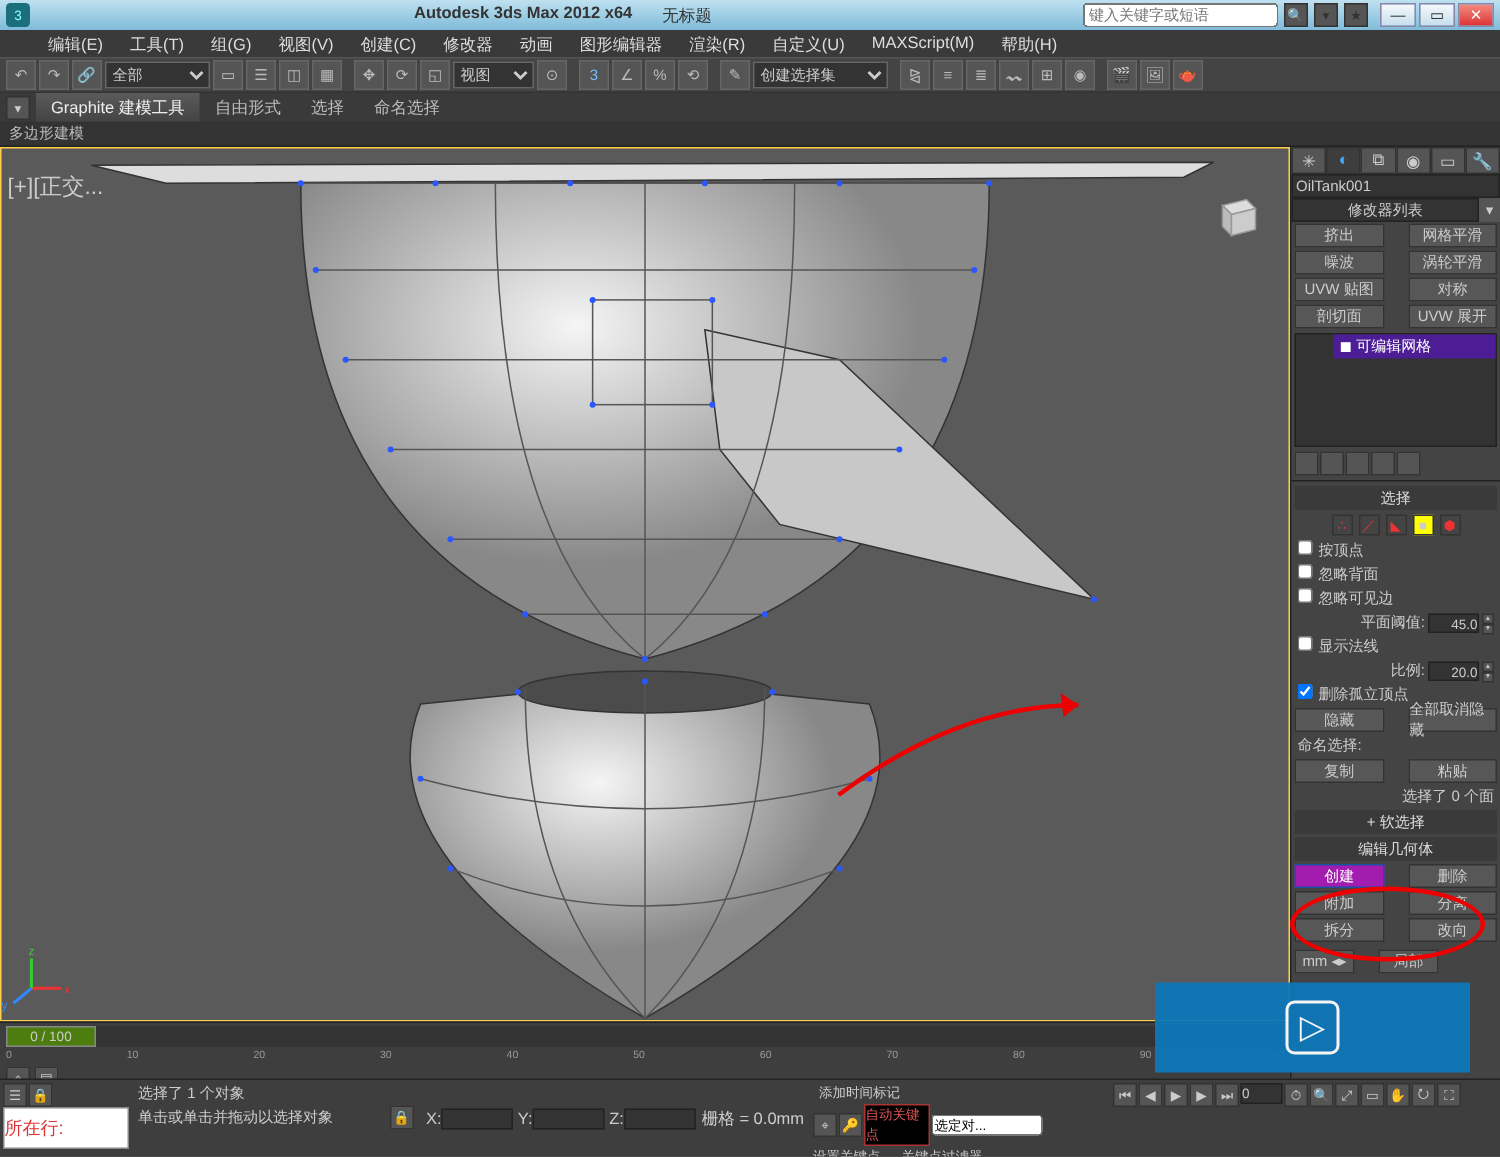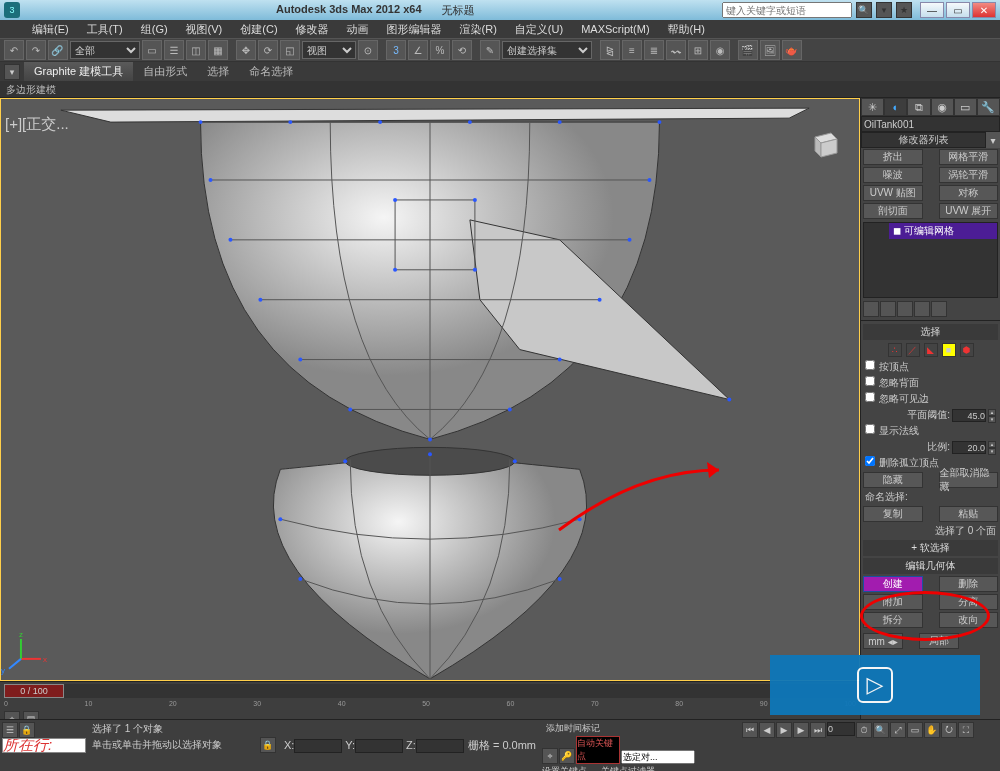--- a/index.html
+++ b/index.html
@@ -64,29 +64,29 @@
 .cmdpanel .spinbtn div { flex:1; border:1px solid #333; text-align:center; font-size:5px; line-height:5px; }
 .cmdpanel .selrow { display:flex; gap:4px; padding:2px 4px; align-items:center; justify-content:center; }
 .cmdpanel .selico { width:14px; height:14px; border:1px solid #333; display:flex; align-items:center; justify-content:center; font-size:9px; }
 .btn.highl { background:#a21caf; color:#fff; border-color:#1a50a0; }
 .red-circle { position:absolute; right:10px; bottom:130px; width:130px; height:50px; border:3px solid #e00; border-radius:50% / 50%; pointer-events:none; }
 .red-arrow { position:absolute; right:130px; bottom:140px; pointer-events:none; }
 
 
 .timeline { position:absolute; left:0; right:140px; bottom:52px; height:38px; background:#3e3e3e; border-top:1px solid #222; }
 .timeline .slider { height:14px; background:#333; margin:2px 4px; position:relative; }
-.timeline .slider .thumb { position:absolute; left:0; top:0; height:14px; width:60px; background:#7f1d1d; border:1px solid #888; text-align:center; font-size:9px; line-height:12px; }
+.timeline .slider .thumb { position:absolute; left:0; top:0; height:14px; width:60px; background:#4d7c0f; border:1px solid #888; text-align:center; font-size:9px; line-height:12px; }
 .timeline .ticks { height:10px; margin:0 4px; display:flex; justify-content:space-between; font-size:7px; color:#999; }
 
 .status { position:absolute; left:0; right:0; bottom:0; height:52px; background:#3e3e3e; border-top:1px solid #222; display:flex; }
 .status .left { width:88px; display:flex; flex-direction:column; gap:0px; padding:2px; }
 .status .prompt { flex:1; display:flex; flex-direction:column; gap:1px; padding:2px 4px; font-size:10px; }
 .status .coords { width:260px; display:flex; align-items:center; gap:4px; justify-content:center; }
 .status .coords input { width:48px; height:14px; background:#333; color:#ccc; border:1px solid #222; font-size:9px; }
-.status .anim { flex:0 0 200px; display:flex; flex-wrap:wrap; align-items:flex-end; gap:1px; padding:2px; }
+.status .anim { flex:0 0 200px; display:flex; flex-wrap:wrap; align-items:center; gap:1px; padding:2px; }
 .status .right { flex:0 0 auto; padding:2px; display:flex; flex-wrap:wrap; gap:1px; width:260px; }
 .status .btn { font-size:9px; }
 .mini { width:16px; height:16px; background:#555; border:1px solid #333; display:inline-flex; align-items:center; justify-content:center; font-size:9px; }
 
 .watermark { position:absolute; right:20px; bottom:56px; width:210px; height:60px; background:#0e77b9; color:#fff; display:flex; align-items:center; justify-content:center; gap:8px; font-size:22px; opacity:0.95; }
 .watermark .pl { width:36px; height:36px; border:2px solid #fff; border-radius:6px; display:flex; align-items:center; justify-content:center; }
 .watermark .sub { font-size:9px; letter-spacing:1px; }
 </style>
 </head>
 <body>
@@ -416,21 +416,21 @@
     <span class="mini">▤</span>
   </div>
 </div>
 
 <div class="status">
   <div class="left">
     <div style="display:flex;gap:1px">
       <span class="mini">☰</span>
       <span class="mini">🔒</span>
     </div>
-    <input style="height: 15px; background: rgb(255, 255, 255); color: rgb(221, 51, 51); border: 1px solid rgb(136, 136, 136); font-size: 15px; width: 100%; font-style: italic;" value="所在行:">
+    <input style="height: 28px; background: rgb(255, 255, 255); color: rgb(221, 51, 51); border: 1px solid rgb(136, 136, 136); font-size: 12px; width: 100%;" value="所在行:">
   </div>
   <div class="prompt">
     <div>选择了 1 个对象</div>
     <div style="display:flex;align-items:center;gap:4px">
       <span>单击或单击并拖动以选择对象</span>
       <span class="mini" style="margin-left:auto">🔒</span>
     </div>
   </div>
   <div class="coords">
     <div>

